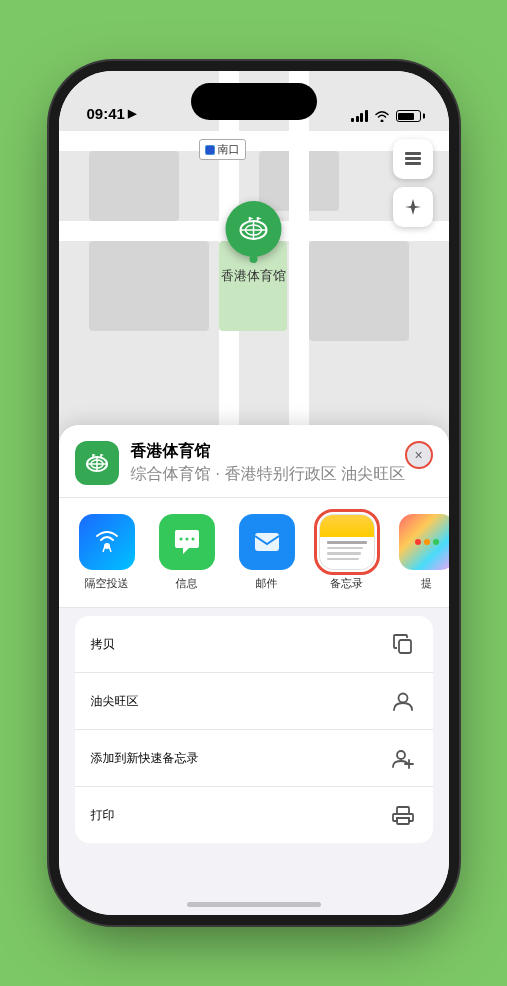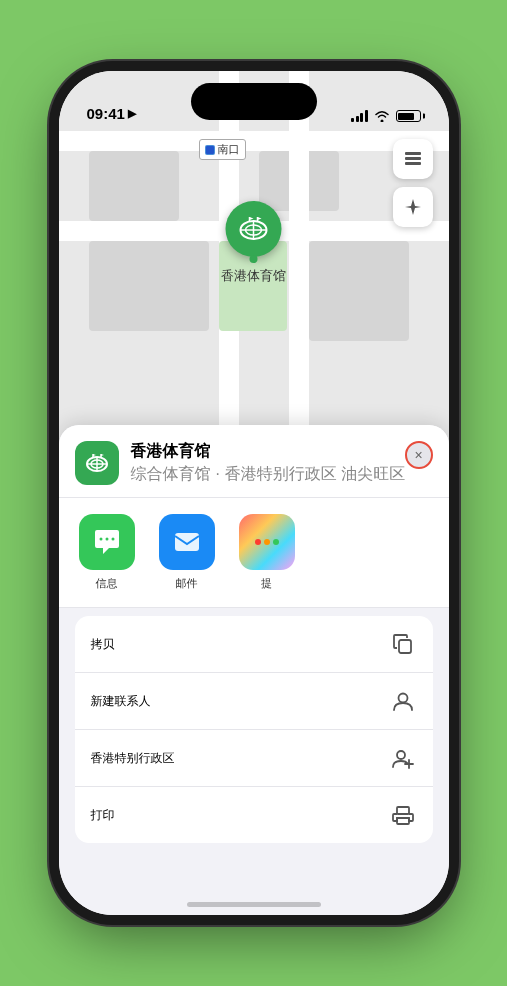--- a/index.html
+++ b/index.html
@@ -551,20 +551,32 @@
         <div class="location-name">香港体育馆</div>
         <div class="location-subtitle">综合体育馆 · 香港特别行政区 油尖旺区</div>
       </div>
       <div class="close-btn">
         <span>×</span>
       </div>
     </div>
 
     <div class="share-apps">
 
+      <div class="share-app">
+        <div class="app-icon airdrop">
+          <svg width="32" height="32" viewBox="0 0 32 32">
+            <circle cx="16" cy="20" r="3" fill="#fff"></circle>
+            <path d="M10 14 Q16 8 22 14" fill="none" stroke="#fff" stroke-width="2" stroke-linecap="round"></path>
+            <path d="M6 10 Q16 2 26 10" fill="none" stroke="#fff" stroke-width="2" stroke-linecap="round"></path>
+            <line x1="14" y1="20" x2="12" y2="26" stroke="#fff" stroke-width="1.5"></line>
+            <line x1="18" y1="20" x2="20" y2="26" stroke="#fff" stroke-width="1.5"></line>
+          </svg>
+        </div>
+        <span class="app-label">隔空投送</span>
+      </div>
 
       <div class="share-app">
         <div class="app-icon messages">
           <svg width="32" height="32" viewBox="0 0 32 32">
             <path d="M4 6 Q4 4 6 4 L26 4 Q28 4 28 6 L28 20 Q28 22 26 22 L18 22 L12 28 L12 22 L6 22 Q4 22 4 20 Z" fill="#fff"></path>
             <circle cx="10" cy="13" r="1.5" fill="#34c759"></circle>
             <circle cx="16" cy="13" r="1.5" fill="#34c759"></circle>
             <circle cx="22" cy="13" r="1.5" fill="#34c759"></circle>
           </svg>
         </div>
@@ -574,20 +586,32 @@
       <div class="share-app">
         <div class="app-icon mail">
           <svg width="32" height="32" viewBox="0 0 32 32">
             <rect x="4" y="7" width="24" height="18" rx="3" fill="#fff" opacity="0.9"></rect>
             <path d="M4 10 L16 18 L28 10" fill="none" stroke="#1a8af5" stroke-width="2"></path>
           </svg>
         </div>
         <span class="app-label">邮件</span>
       </div>
 
+      <div class="share-app">
+        <div class="app-icon notes notes-selected" style="flex-direction:column; justify-content:flex-start; padding: 0; overflow:hidden; position:relative;">
+          <div style="width:100%;height:22px;background:linear-gradient(180deg,#ffd040,#ffcc00);border-radius:14px 14px 0 0;"></div>
+          <div style="width:100%;flex:1;background:#fff;display:flex;flex-direction:column;gap:3px;padding:4px 7px;border-radius:0 0 14px 14px;">
+            <div style="height:2.5px;background:#aaa;border-radius:1px;width:100%;"></div>
+            <div style="height:2.5px;background:#ccc;border-radius:1px;width:90%;"></div>
+            <div style="height:2.5px;background:#ccc;border-radius:1px;width:85%;"></div>
+            <div style="height:2.5px;background:#ccc;border-radius:1px;width:80%;"></div>
+          </div>
+        </div>
+        <span class="app-label">备忘录</span>
+      </div>
 
       <div class="share-app">
         <div class="app-icon more" style="display:flex;align-items:center;justify-content:center;">
           <div class="more-dots">
             <div class="more-dot" style="background:#ff3b30;"></div>
             <div class="more-dot" style="background:#ff9500;"></div>
             <div class="more-dot" style="background:#34c759;"></div>
           </div>
         </div>
         <span class="app-label">提</span>
@@ -601,31 +625,31 @@
         <span class="action-label">拷贝</span>
         <div class="action-icon">
           <svg width="22" height="22" viewBox="0 0 22 22">
             <rect x="7" y="7" width="12" height="13" rx="2" fill="none" stroke="#555" stroke-width="1.8"></rect>
             <path d="M5 15 L3 15 Q2 15 2 14 L2 3 Q2 2 3 2 L14 2 Q15 2 15 3 L15 5" fill="none" stroke="#555" stroke-width="1.8"></path>
           </svg>
         </div>
       </div>
 
       <div class="action-item">
-        <span class="action-label">新建联系人</span>
+        <span class="action-label">油尖旺区</span>
         <div class="action-icon">
           <svg width="22" height="22" viewBox="0 0 22 22">
             <circle cx="11" cy="8" r="4.5" fill="none" stroke="#555" stroke-width="1.8"></circle>
             <path d="M2 20 Q2 13 11 13 Q20 13 20 20" fill="none" stroke="#555" stroke-width="1.8" stroke-linecap="round"></path>
           </svg>
         </div>
       </div>
 
       <div class="action-item">
-        <span class="action-label">香港特别行政区</span>
+        <span class="action-label">添加到新快速备忘录</span>
         <div class="action-icon">
           <svg width="22" height="22" viewBox="0 0 22 22">
             <circle cx="9" cy="8" r="4" fill="none" stroke="#555" stroke-width="1.8"></circle>
             <path d="M1 20 Q1 14 9 14 Q14 14 16 17" fill="none" stroke="#555" stroke-width="1.8" stroke-linecap="round"></path>
             <line x1="17" y1="13" x2="17" y2="21" stroke="#555" stroke-width="1.8" stroke-linecap="round"></line>
             <line x1="13" y1="17" x2="21" y2="17" stroke="#555" stroke-width="1.8" stroke-linecap="round"></line>
           </svg>
         </div>
       </div>
 

